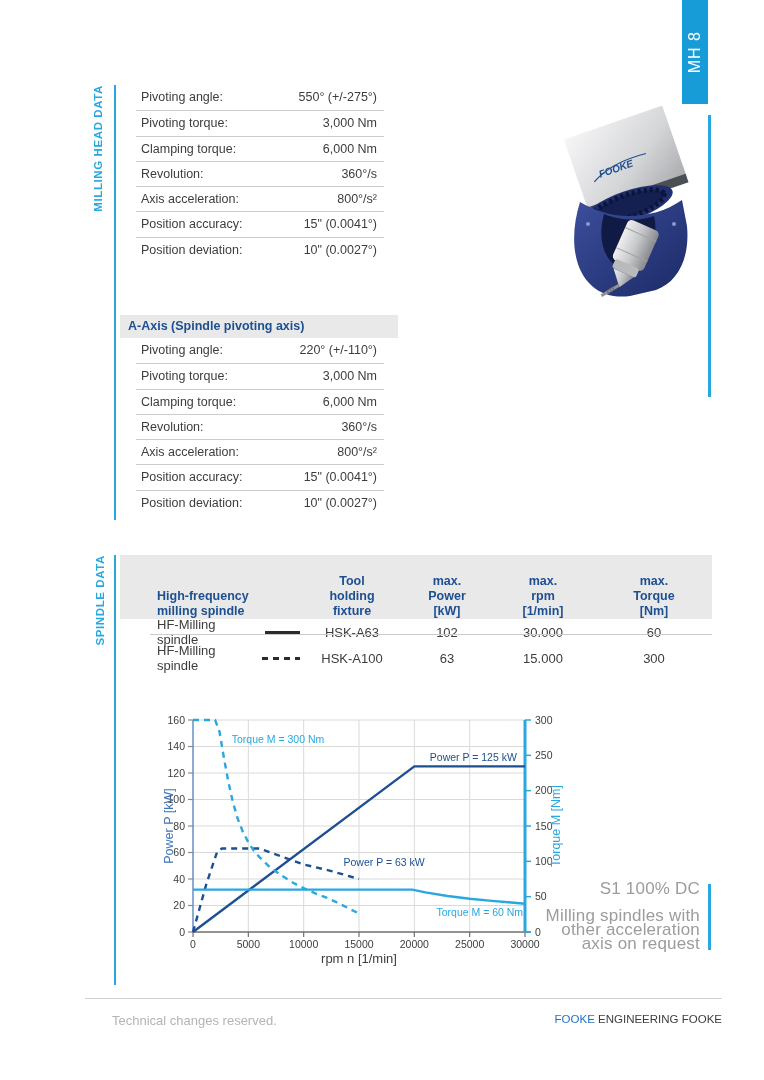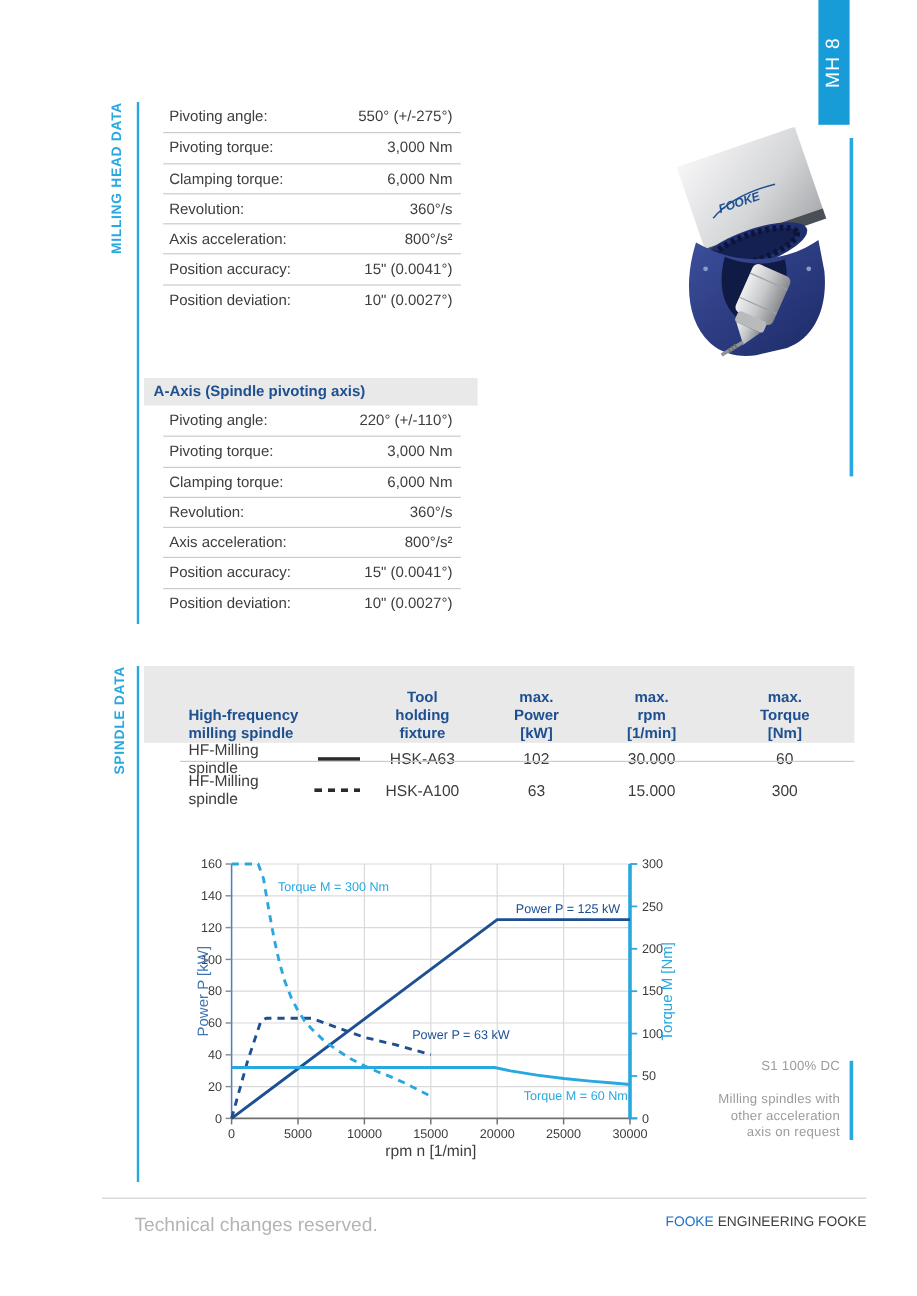--- a/index.html
+++ b/index.html
@@ -34,25 +34,25 @@
   .c2{width:104px;} .c3{width:86px;} .c4{width:106px;} .c5{width:116px;}
   .sp-row{display:flex;height:26px;align-items:center;font-size:13px;}
   .sp-row .num{text-align:center;}
   .sp-name{display:flex;align-items:center;}
   .sym{display:inline-block;height:3px;margin-left:8px;vertical-align:middle;}
   .sym-solid{width:36px;background:#2b2b2b;}
   .sym-dashed{width:40px;background:repeating-linear-gradient(90deg,#2b2b2b 0 6px,transparent 6px 11px);}
   .sp-sep{position:absolute;left:30px;top:79px;width:562px;height:1px;background:#cbcbcb;}
   
   .notes{position:absolute;left:460px;top:882px;width:240px;text-align:right;
-         color:#9c9c9b;font-size:11px;line-height:14px;letter-spacing:0.2px;}
+         color:#9c9c9b;font-size:17px;line-height:14px;letter-spacing:0.2px;}
   .notes .gap{display:block;height:13px;}
   
   .footer-line{position:absolute;left:85px;top:998px;width:637px;height:1px;background:#d2d2d2;}
-  .footer-left{position:absolute;left:112px;top:1013px;font-size:16px;color:#b4b4b3;}
+  .footer-left{position:absolute;left:112px;top:1013px;font-size:13px;color:#b4b4b3;}
   .footer-right{position:absolute;right:42px;top:1013px;font-size:11.5px;color:#3d3d3c;}
   .footer-right .brand{color:#1e71c8;}
   .machine{position:absolute;left:558px;top:106px;width:150px;height:202px;}
   .chart-wrap{position:absolute;left:130px;top:700px;}
 </style>
 </head>
 <body>
 
 <div class="page">
 

